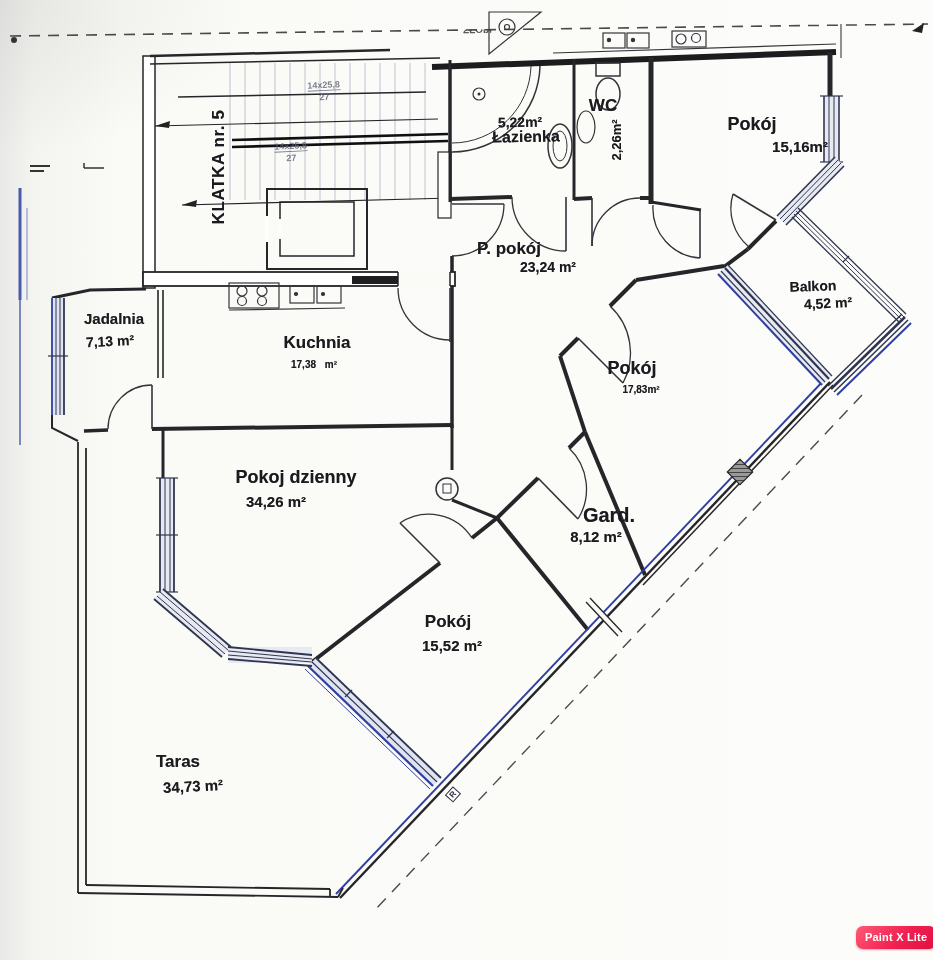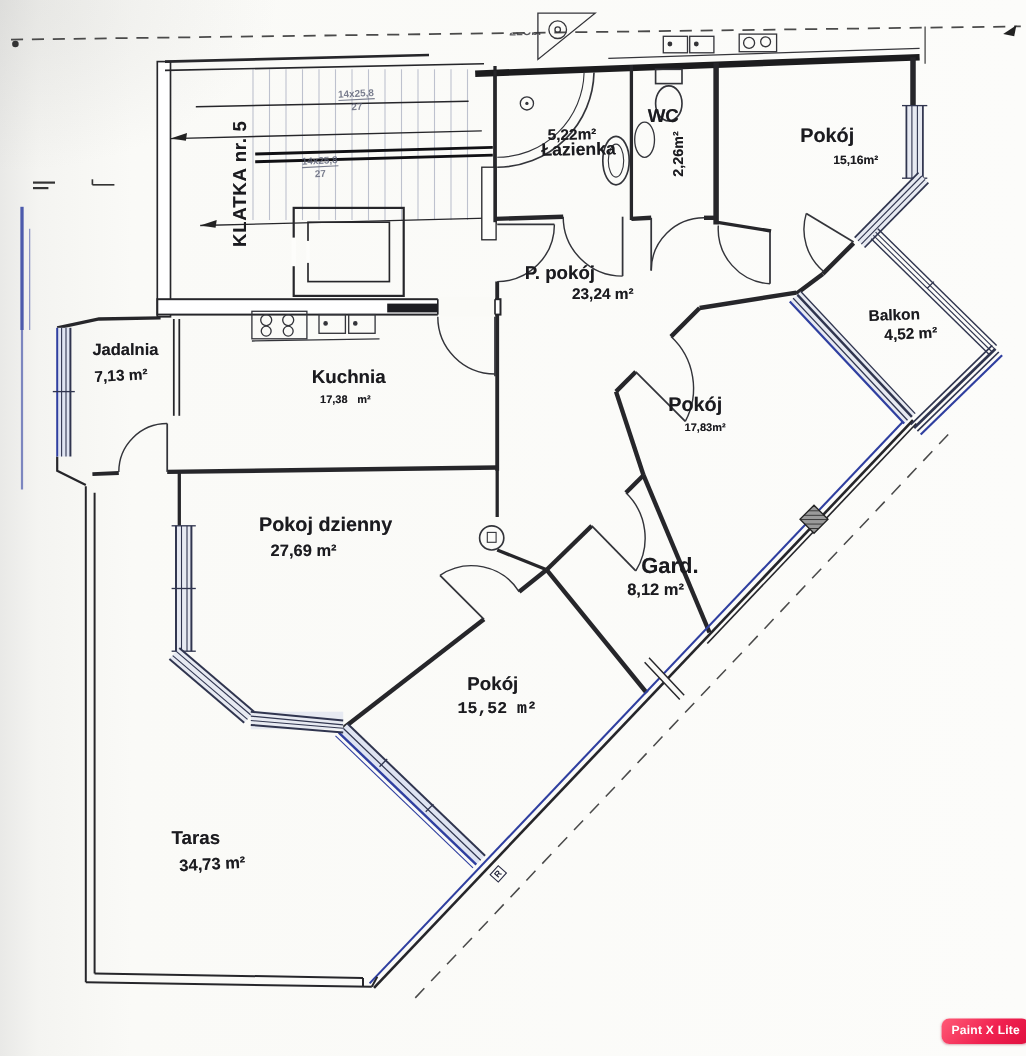--- a/index.html
+++ b/index.html
@@ -371,45 +371,45 @@
 
   <div class="lbl" style="left:219px;top:167px;font-size:17px;letter-spacing:.6px;transform:translate(-50%,-50%) rotate(-90deg);">KLATKA nr. 5</div>
 
   <div class="lbl" style="left:520px;top:122px;font-size:14px;transform:translate(-50%,-50%) rotate(-1deg);">5,22m²</div>
   <div class="lbl" style="left:526px;top:137px;font-size:16px;transform:translate(-50%,-50%) rotate(-1deg);">Łazienka</div>
 
   <div class="lbl" style="left:603px;top:106px;font-size:17px;transform:translate(-50%,-50%);">WC</div>
   <div class="lbl" style="left:616px;top:140px;font-size:13px;transform:translate(-50%,-50%) rotate(-90deg);">2,26m²</div>
 
   <div class="lbl" style="left:752px;top:124px;font-size:18px;transform:translate(-50%,-50%);">Pokój</div>
-  <div class="lbl" style="left:778px;top:146px;font-size:11px;transform:translate(-50%,-50%);">15,16m²</div>
+  <div class="lbl" style="left:800px;top:146px;font-size:15px;transform:translate(-50%,-50%);">15,16m²</div>
 
   <div class="lbl" style="left:813px;top:286px;font-size:14px;transform:translate(-50%,-50%) rotate(-2deg);">Balkon</div>
   <div class="lbl" style="left:828px;top:303px;font-size:14px;transform:translate(-50%,-50%) rotate(-3deg);">4,52 m²</div>
 
   <div class="lbl" style="left:509px;top:249px;font-size:17px;transform:translate(-50%,-50%);">P. pokój</div>
   <div class="lbl" style="left:505px;top:267px;font-size:14px;transform:translate(-50%,-50%);margin-left:43px;">23,24 m²</div>
 
   <div class="lbl" style="left:632px;top:368px;font-size:18px;transform:translate(-50%,-50%);">Pokój</div>
   <div class="lbl" style="left:641px;top:389px;font-size:10px;transform:translate(-50%,-50%);">17,83m²</div>
 
   <div class="lbl" style="left:114px;top:318px;font-size:15px;transform:translate(-50%,-50%);text-align:right;">Jadalnia</div>
   <div class="lbl" style="left:110px;top:341px;font-size:14px;transform:translate(-50%,-50%) rotate(-3deg);">7,13 m²</div>
 
   <div class="lbl" style="left:317px;top:343px;font-size:17px;transform:translate(-50%,-50%);">Kuchnia</div>
   <div class="lbl" style="left:314px;top:364px;font-size:10px;word-spacing:6px;transform:translate(-50%,-50%);">17,38 m²</div>
 
   <div class="lbl" style="left:296px;top:477px;font-size:18px;transform:translate(-50%,-50%);">Pokoj dzienny</div>
-  <div class="lbl" style="left:276px;top:501px;font-size:15px;transform:translate(-50%,-50%);">27,69 m²</div>
+  <div class="lbl" style="left:276px;top:501px;font-size:15px;transform:translate(-50%,-50%);">34,26 m²</div>
 
   <div class="lbl" style="left:585px;top:515px;font-size:20px;transform:translate(-50%,-50%);margin-left:24px;">Gard.</div>
   <div class="lbl" style="left:596px;top:536px;font-size:15px;transform:translate(-50%,-50%);">8,12 m²</div>
 
   <div class="lbl" style="left:448px;top:622px;font-size:17px;transform:translate(-50%,-50%);">Pokój</div>
-  <div class="lbl" style="left:452px;top:645px;font-size:15px;transform:translate(-50%,-50%);font-family:Liberation Mono, monospace;">15,52 m²</div>
+  <div class="lbl" style="left:452px;top:645px;font-size:15px;transform:translate(-50%,-50%);">15,52 m²</div>
 
   <div class="lbl" style="left:178px;top:762px;font-size:17px;transform:translate(-50%,-50%);">Taras</div>
   <div class="lbl" style="left:193px;top:786px;font-size:15px;transform:translate(-50%,-50%) rotate(-3deg);">34,73 m²</div>
 
   <div class="frac" style="left:324px;top:91px;transform:translate(-50%,-50%) rotate(-3deg);">
     <span>14x25,8</span>
     <span class="den">27</span>
   </div>
   <div class="frac" style="left:291px;top:152px;transform:translate(-50%,-50%) rotate(-3deg);">
     <span>14x25,8</span>

